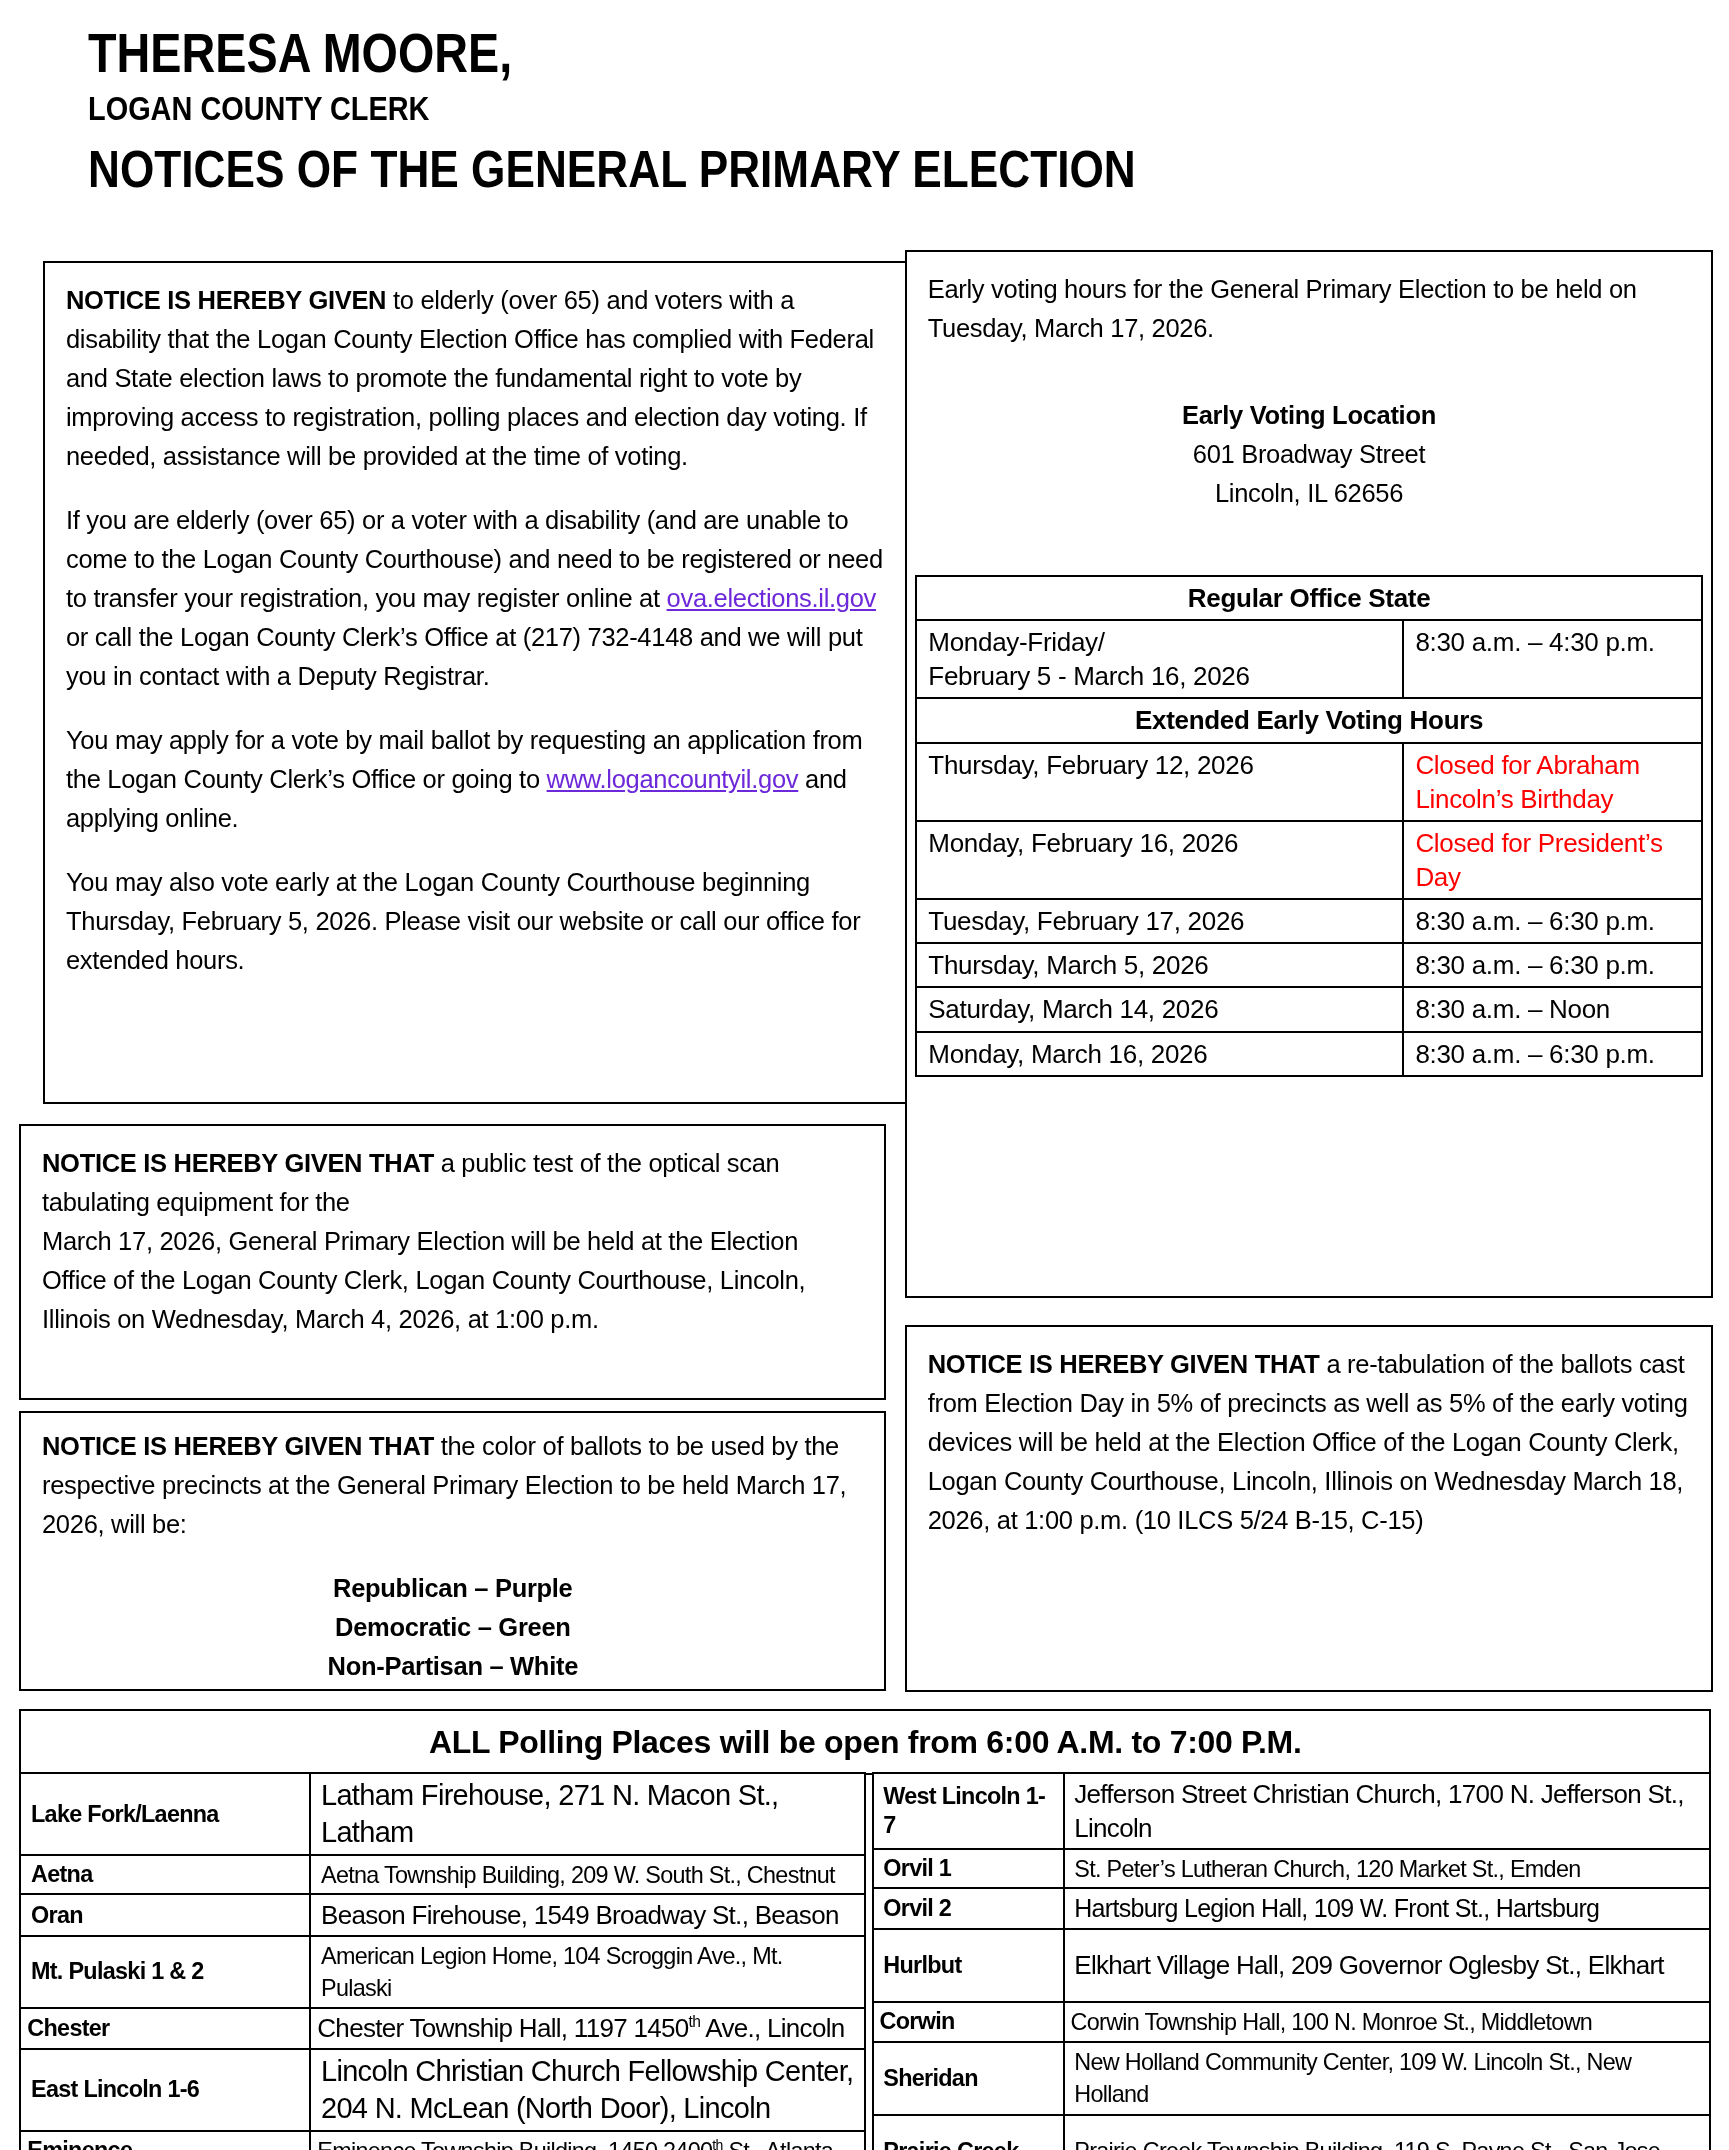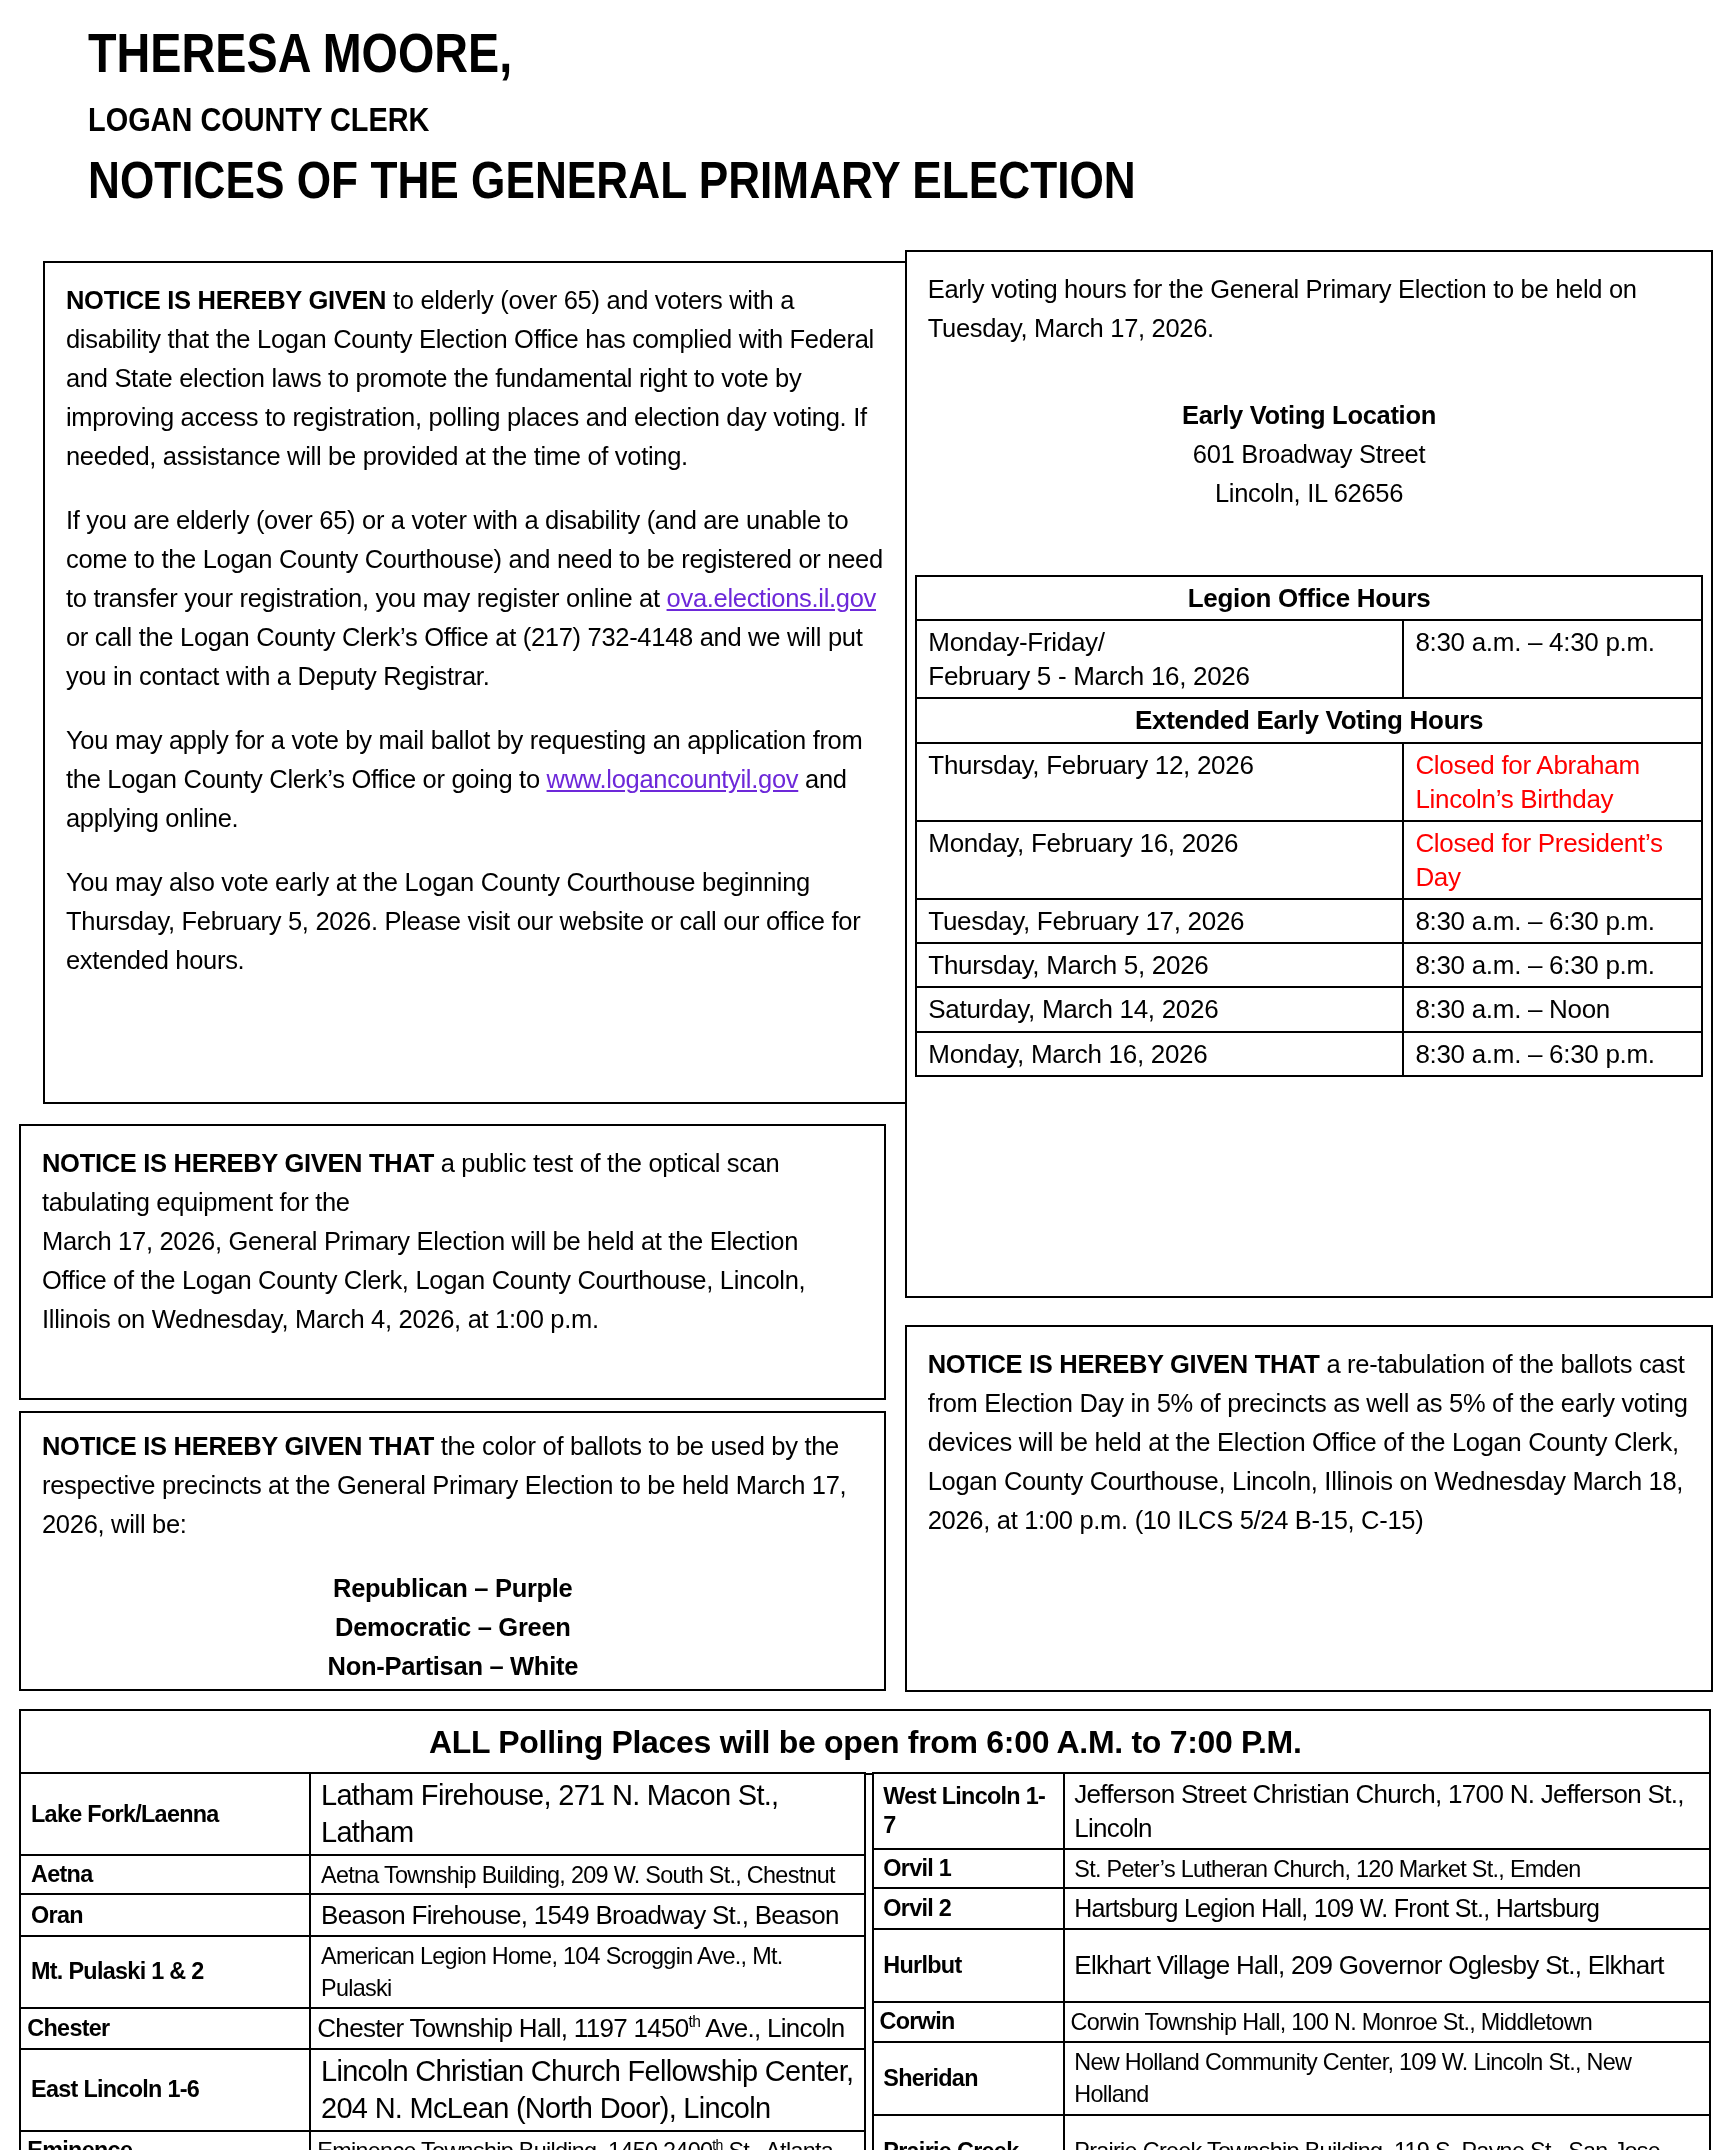--- a/index.html
+++ b/index.html
@@ -3,21 +3,21 @@
 <meta charset="utf-8">
 <style>
   * { margin:0; padding:0; box-sizing:border-box; }
   html,body { background:#ffffff; }
   body { font-family:"Liberation Sans", sans-serif; color:#000; }
   .page { position:relative; width:1729px; height:2151px; background:#fff; overflow:hidden; }
 
   
   .masthead { position:absolute; left:88px; top:23.4px; }
   .masthead h1 { font-size:55px; font-weight:bold; line-height:1.1; }
-  .masthead h2 { font-size:34px; font-weight:bold; margin-top:17px; line-height:1.1; }
+  .masthead h2 { font-size:34px; font-weight:bold; margin-top:6px; line-height:1.1; }
   .masthead h3 { font-size:52px; font-weight:bold; margin-top:13.8px; line-height:1.1; }
   .cond { display:inline-block; transform:scaleX(0.85); transform-origin:0 50%; white-space:nowrap; }
 
   
   .box { position:absolute; background:#fff; border:2.1px solid #000; padding:18px 20.7px;
          font-size:25.5px; line-height:39px; letter-spacing:-0.3px; }
   .box p { margin-bottom:25px; }
   .box p:last-child { margin-bottom:0; }
   #box-access { left:19.3px; top:261px; width:867px; height:843px;margin-left:24px; }
   #box-test   { left:19.3px; top:1124px; width:867px; height:276px; }
@@ -101,21 +101,21 @@
       <div>601 Broadway Street</div>
       <div>Lincoln, IL 62656</div>
     </div>
     <table class="hours-table">
       <colgroup>
           <col class="col-date">
           <col class="col-time">
         </colgroup>
       <tbody>
         <tr>
-          <th colspan="2">Legion Office Hours</th>
+          <th colspan="2">Regular Office State</th>
         </tr>
         <tr class="row-tall">
           <td><span>Monday-Friday/</span><br><span>February 5 - March 16, 2026</span></td>
           <td>8:30 a.m. – 4:30 p.m.</td>
         </tr>
         <tr>
           <th colspan="2">Extended Early Voting Hours</th>
         </tr>
         <tr class="row-tall">
           <td>Thursday, February 12, 2026</td>

